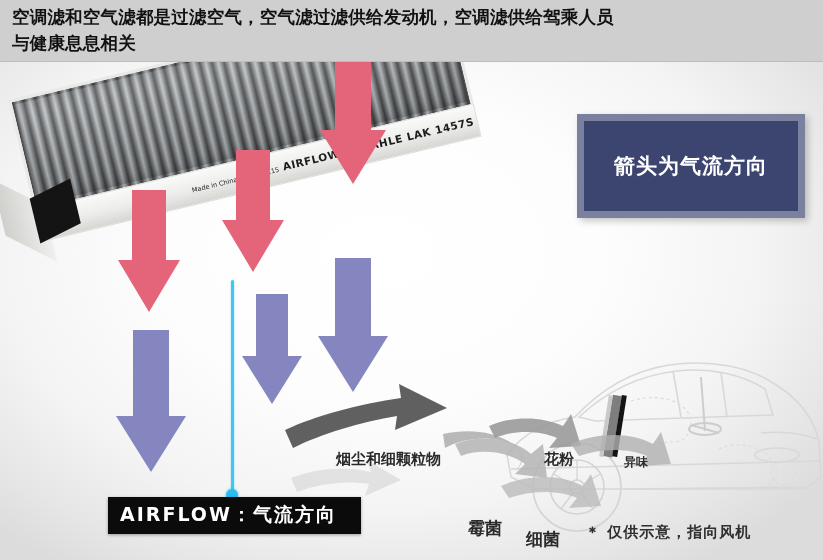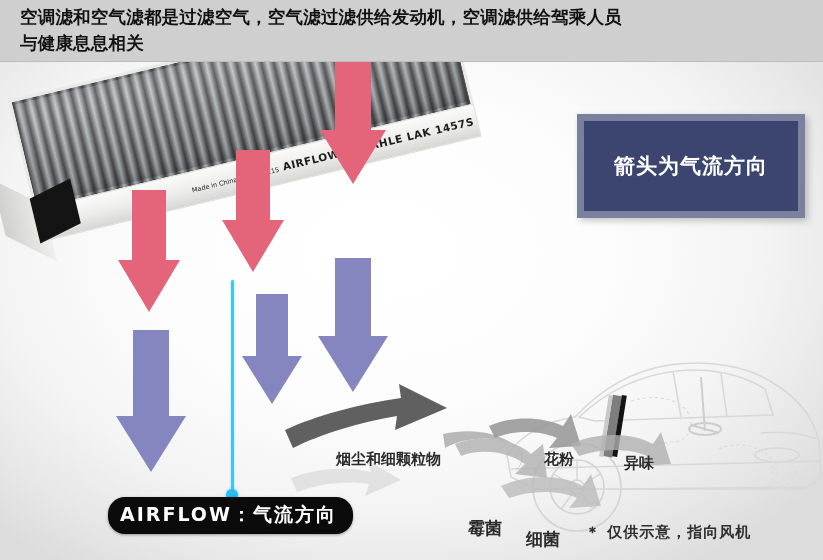--- a/index.html
+++ b/index.html
@@ -16,21 +16,20 @@
     background:#cfcfcf;
     border-bottom:1px solid #bdbdbd;
     box-sizing:border-box;
   }
   #header-text{
     position:absolute;left:12px;top:4px;width:800px;
     font-size:17.5px;font-weight:bold;color:#111;
     line-height:26px;letter-spacing:.2px;
     font-family:"DejaVu Sans","Liberation Sans",sans-serif;
     white-space:pre-line;
-    margin-left:8px;
   }
 
   
   #canvas{
     position:absolute;left:0;top:62px;width:823px;height:498px;
     background:
       radial-gradient(ellipse 560px 380px at 46% 38%,
         #ffffff 0%, #fdfdfd 40%, #f4f4f4 68%, #e6e6e6 88%, #dcdcdc 100%);
     overflow:hidden;
   }
@@ -106,26 +105,25 @@
   }
   #connector-dot{
     position:absolute;width:12px;height:12px;border-radius:50%;
     background:#29bdf2;box-shadow:0 0 3px rgba(41,189,242,.8);
   }
 
   
   #airflow-caption{
     position:absolute;left:108px;top:497px;
     background:#0b0b0b;color:#fff;
-    padding:5px 16px 6px 12px;
+    padding:5px 24px 6px 12px;
     font-size:19px;font-weight:bold;letter-spacing:2px;
     font-family:"DejaVu Sans","Liberation Sans",sans-serif;
     white-space:nowrap;
     box-shadow:0 1px 3px rgba(0,0,0,.35);
-    border-radius:17px;
   }
 
   
   #callout{
     position:absolute;left:577px;top:114px;width:228px;height:104px;
     background:#79819f;
     padding:7px;box-sizing:border-box;
     box-shadow:3px 3px 7px rgba(0,0,0,.22);
   }
   #callout-inner{
@@ -237,21 +235,21 @@
                  C354 66 326 66 304 74 Z" fill="#b0b0b0" opacity=".8"></path>
         <path d="M16 96 C40 86 72 84 96 90 L92 78 L126 98 L90 114 L94 102
                  C72 98 42 102 22 110 Z" fill="#dcdcdc" opacity=".8"></path>
       </svg>
     </div>
 
     <div class="plabel" style="left:288px;top:388px;font-size:15px;">烟尘和细颗粒物</div>
     <div class="plabel" style="left:420px;top:455px;font-size:17px;">霉菌</div>
     <div class="plabel" style="left:496px;top:388px;font-size:15px;">花粉</div>
     <div class="plabel" style="left:478px;top:466px;font-size:17px;">细菌</div>
-    <div class="plabel" style="left:576px;top:392px;font-size:15px;">异味</div>
+    <div class="plabel" style="left:576px;top:392px;font-size:12px;">异味</div>
 
     <div id="filter">
       <div class="filter-side"></div>
       <div class="filter-top"></div>
       <div class="filter-front"></div>
       <div class="filter-left-cap"></div>
       <div id="filter-label">
         <span class="lbl-sm">Made in China  MB 25.36.15</span>
         <span>AIRFLOW ↓ ΠΙΛΗLE LAK 1457S</span>
       </div>

